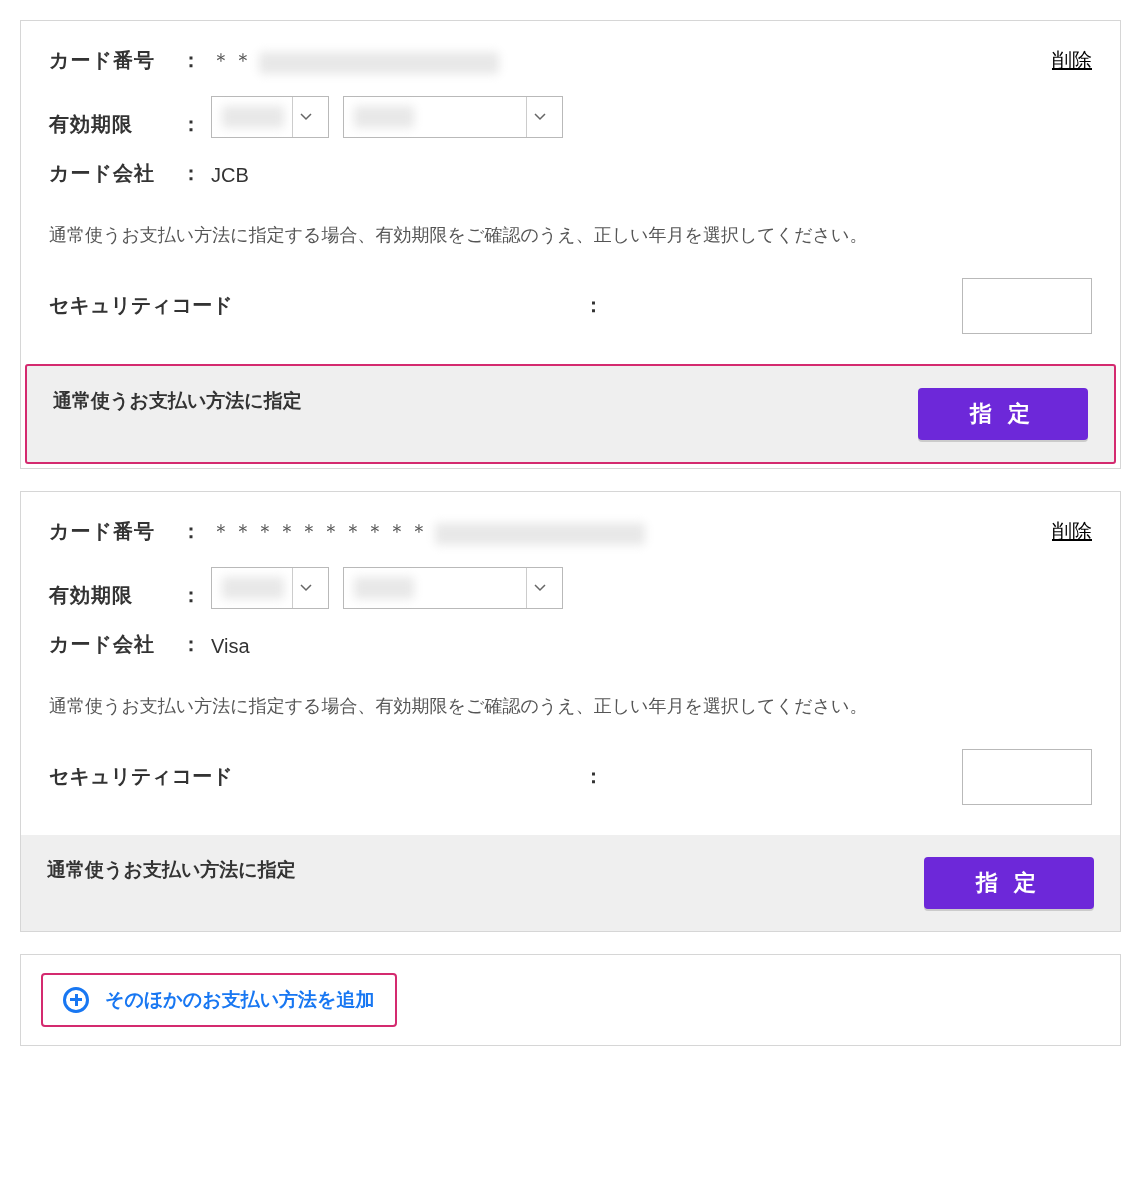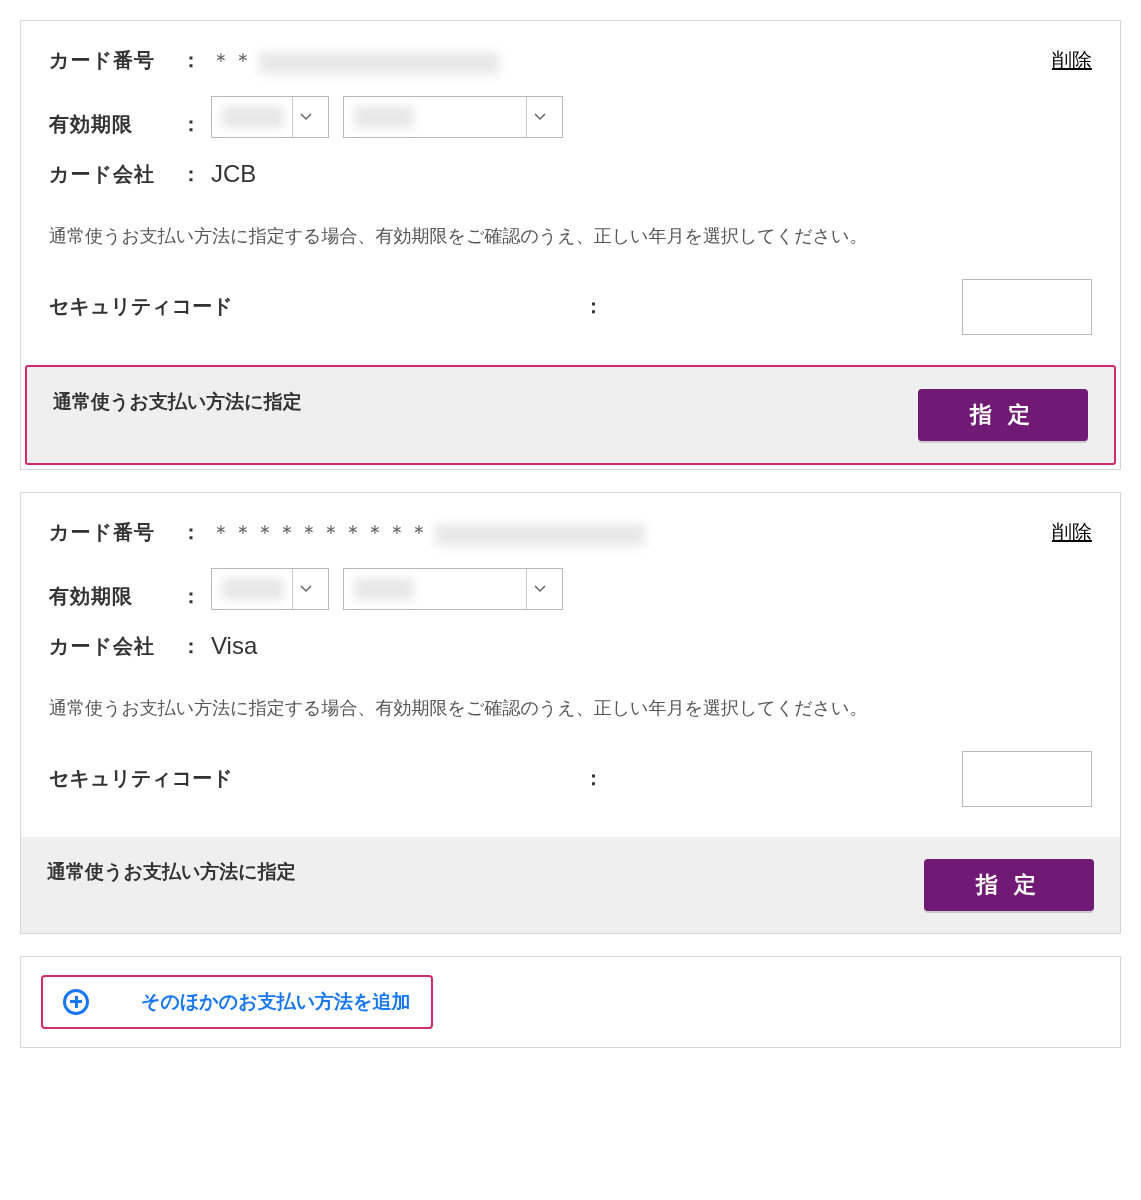--- a/index.html
+++ b/index.html
@@ -118,21 +118,21 @@
     border: 2px solid #d42a6f;
     border-radius: 3px;
     margin: 0 4px 4px 4px;
   }
   .footer-label {
     font-size: 19px;
     font-weight: bold;
     color: #333;
   }
   .assign-btn {
-    background: #701a75;
+    background: #6d28d9;
     color: #fff;
     border: none;
     border-radius: 4px;
     width: 170px;
     height: 52px;
     font-size: 22px;
     font-weight: bold;
     letter-spacing: 16px;
     padding-left: 16px;
     cursor: pointer;
@@ -142,21 +142,20 @@
     border: 1px solid #d6d6d6;
     padding: 18px 20px;
   }
   .add-inner {
     border: 2px solid #d42a6f;
     border-radius: 4px;
     display: inline-flex;
     align-items: flex-start;
     padding: 12px 20px;
     cursor: pointer;
-    gap: 36px;
   }
   .plus-circle {
     width: 26px;
     height: 26px;
     border: 3px solid #1877f2;
     border-radius: 50%;
     display: flex;
     align-items: center;
     justify-content: center;
     margin-right: 16px;
@@ -168,21 +167,21 @@
     position: absolute;
     background: #1877f2;
   }
   .plus-circle::before { width: 12px; height: 3px; }
   .plus-circle::after  { width: 3px; height: 12px; }
   .add-text {
     color: #1877f2;
     font-weight: bold;
     font-size: 19px;
   }
-  .value-text { font-size: 24px; }
+  .value-text { font-size: 20px; }
 </style>
 </head>
 <body>
 
 <div class="card">
   <div class="card-body">
     <span class="delete-link">削除</span>
 
     <div class="row">
       <span class="label">カード番号</span>

